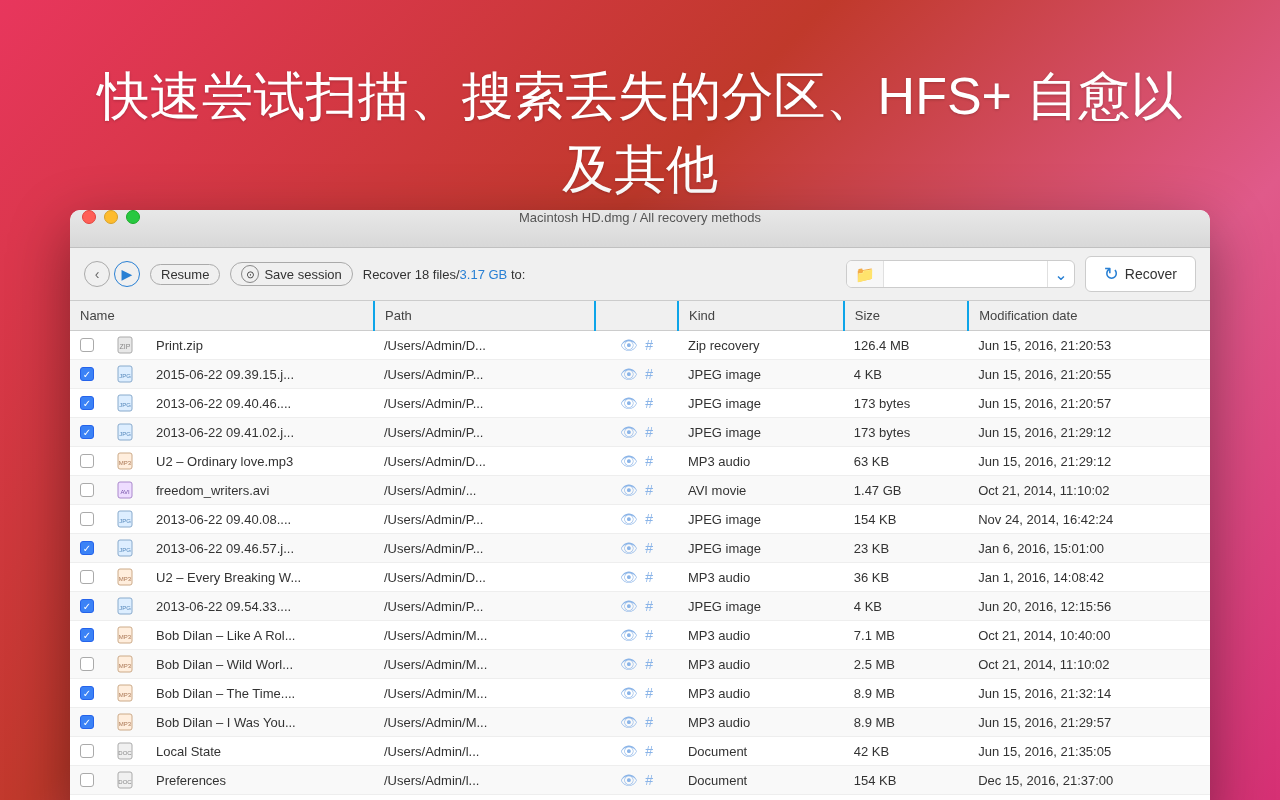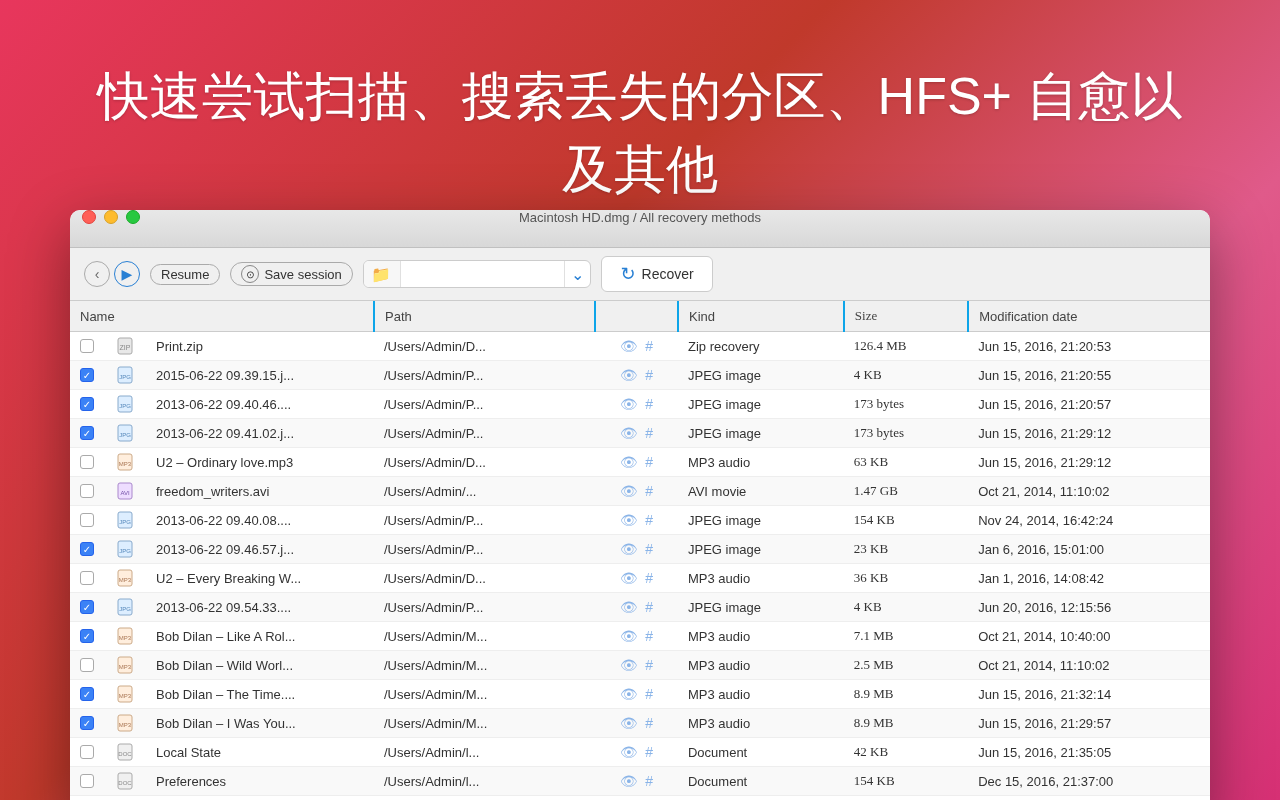--- a/index.html
+++ b/index.html
@@ -270,21 +270,21 @@
     .eye-icon, .hash-icon {
       color: #8ab4e8;
       font-size: 14px;
       cursor: pointer;
     }
 
     .col-name { width: 220px; }
     .col-path { width: 160px; }
     .col-icons { width: 60px; text-align: center; }
     .col-kind { width: 120px; }
-    .col-size { width: 90px; font-family: Liberation Serif, serif; }
+    .col-size { width: 90px; }
     .col-date { width: 175px; }
   </style>
 </head>
 <body>
 
 <div class="hero-text">
   <h1>快速尝试扫描、搜索丢失的分区、HFS+ 自愈以及其他</h1>
 </div>
 
 <div class="window-container">
@@ -303,20 +303,24 @@
       <button class="nav-btn">‹</button>
       <button class="nav-btn" style="border-color:#2980d4;color:#2980d4;">▶</button>
     </div>
     <button class="toolbar-btn">
       <span>Resume</span>
     </button>
     <button class="toolbar-btn">
       <span class="btn-icon">⊙</span>
       <span>Save session</span>
     </button>
+    <div class="recover-info">
+      <span>Recover 18 files/</span><span class="size">3.17 GB</span>
+      <span>to:</span>
+    </div>
     <div class="path-bar">
       <span class="path-icon">📁</span>
       <span class="path-text">/Users/Admin/Documents</span>
       <span class="path-dropdown">⌄</span>
     </div>
     <button class="recover-button">
       <span class="rec-icon">↻</span>
       <span>Recover</span>
     </button>
   </div>

